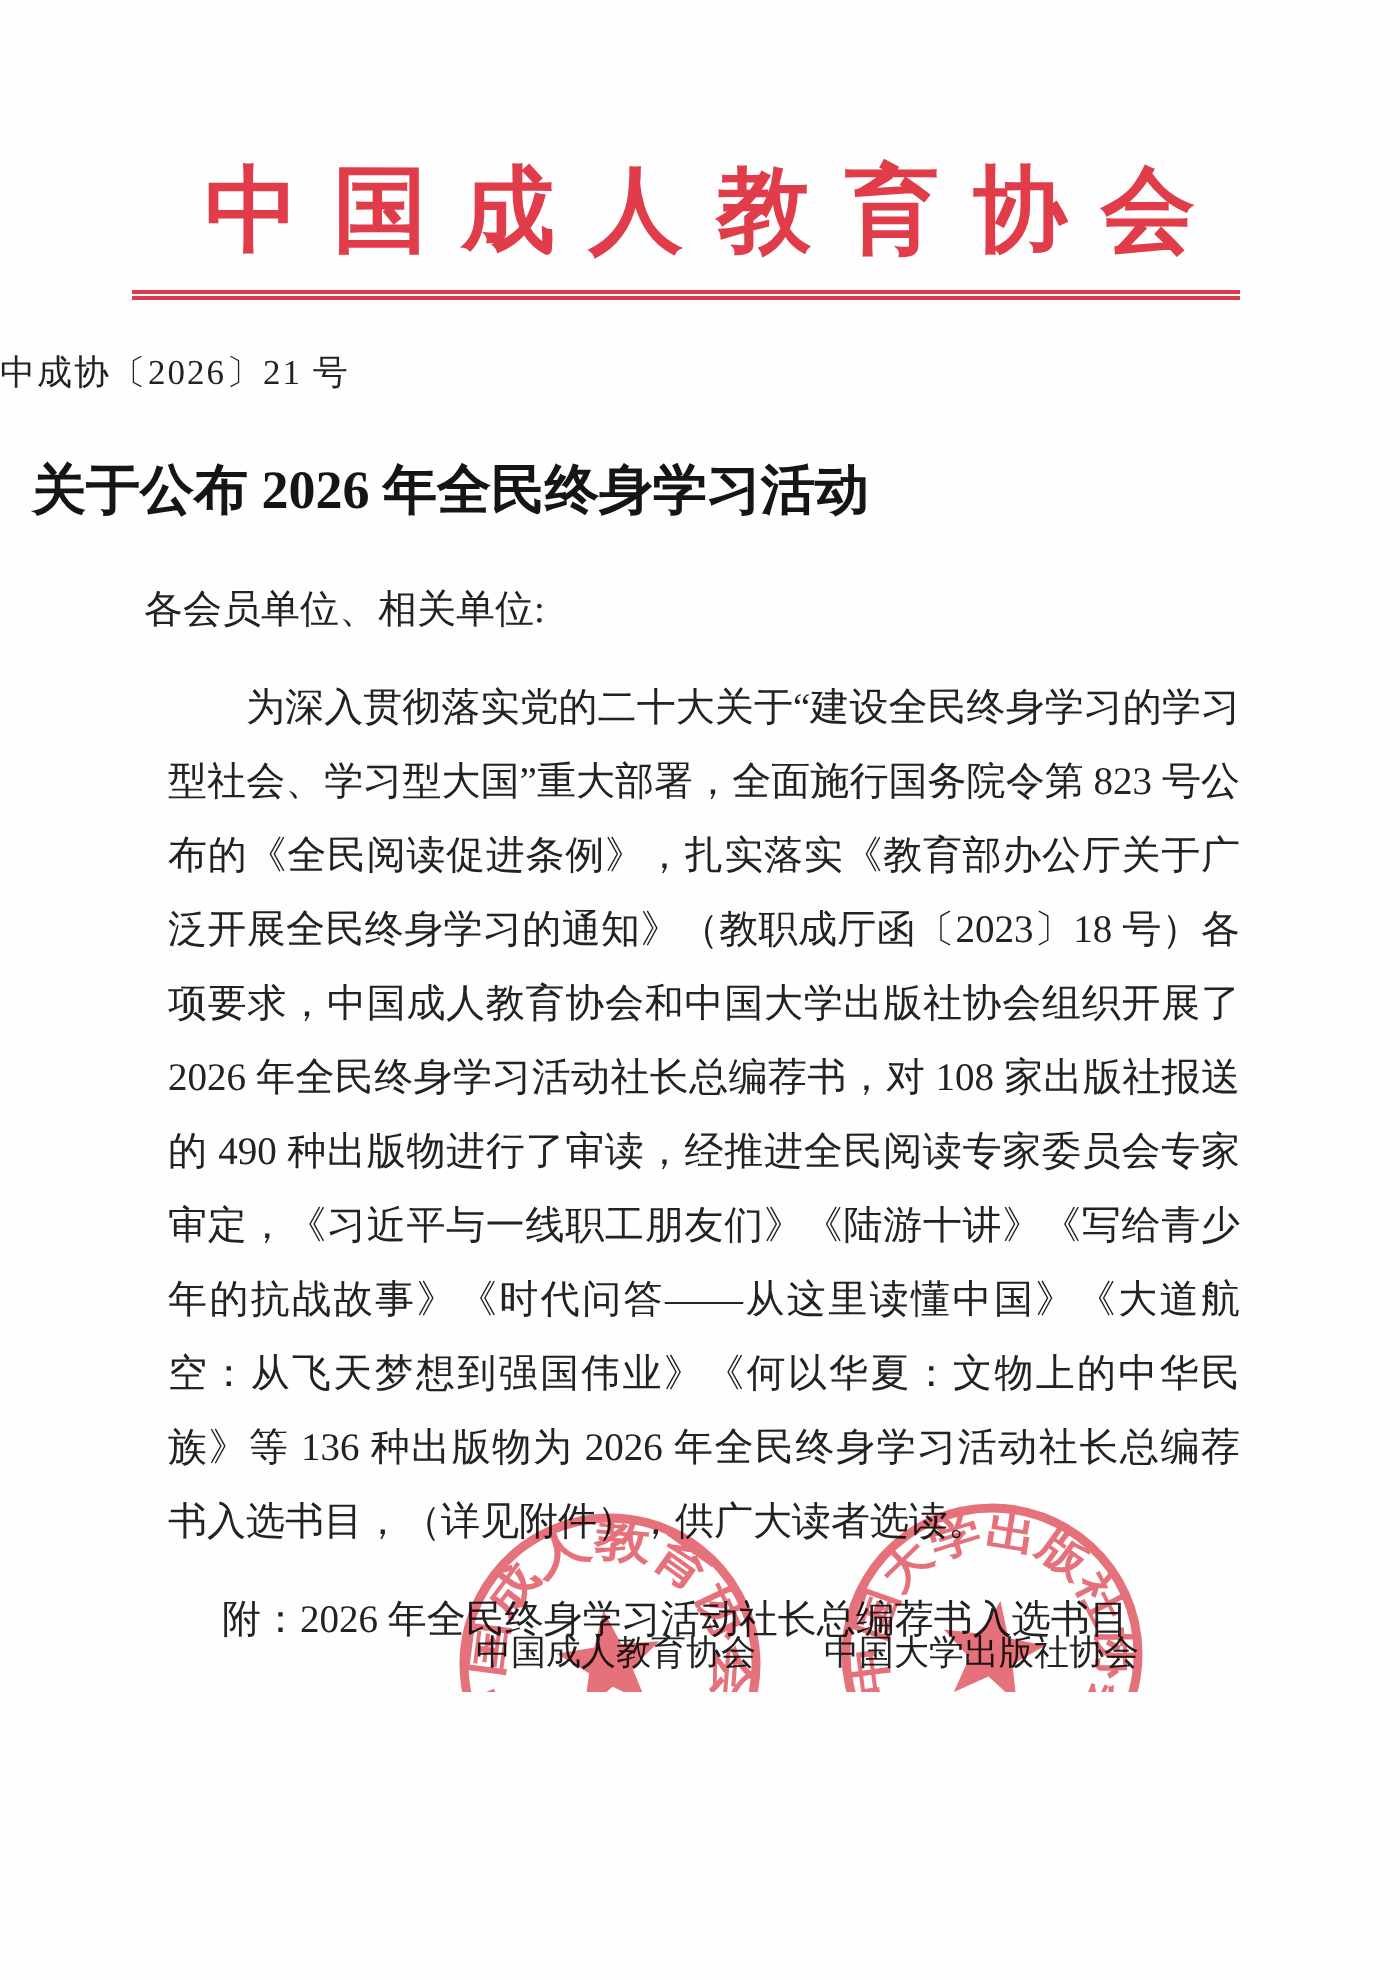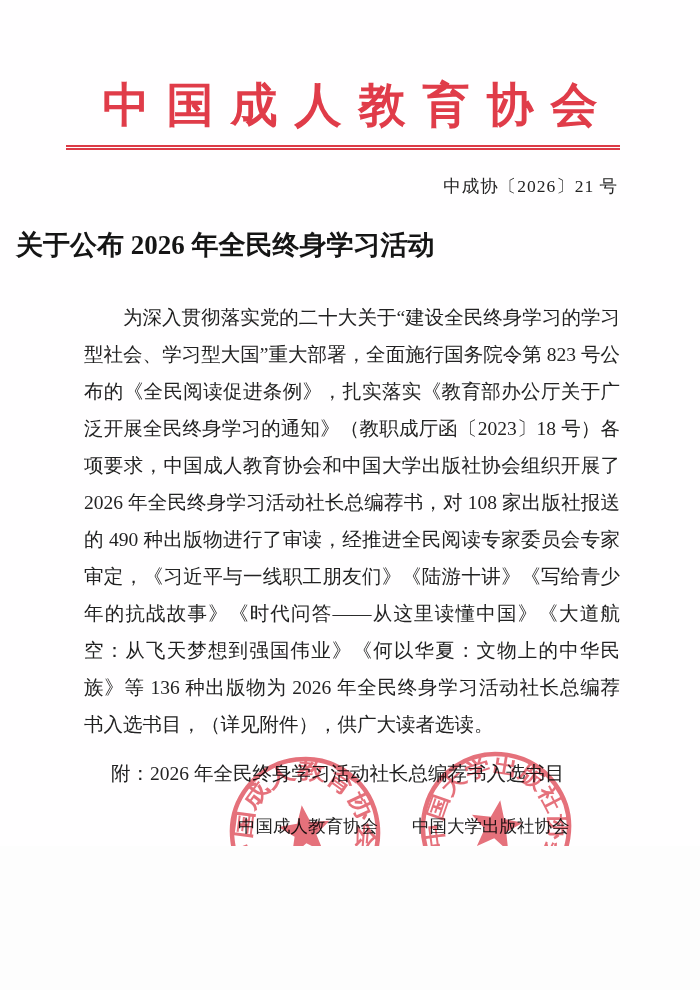--- a/index.html
+++ b/index.html
@@ -27,21 +27,21 @@
   .red-rule{
     position:absolute;left:66px;width:554px;height:5px;
     border-top:2px solid var(--rule-red);
     border-bottom:2px solid var(--rule-red);
     box-sizing:border-box;
   }
   .rule-top{top:145px;}
   .rule-bottom{top:909px;}
   .doc-number{
     position:absolute;top:174px;left:0;right:82px;
-    text-align:right;
+    text-align:left;
     font-size:17.5px;color:var(--body-text);
     letter-spacing:1px;
   }
   .doc-title{
     position:absolute;top:210px;left:0;width:100%;
     text-align:left;
     font-size:27px;font-weight:700;line-height:39px;
     color:#151515;margin:16px;
   }
   .content{
@@ -85,20 +85,21 @@
 
   <div class="red-rule rule-top"></div>
 
   <div class="doc-number">中成协〔2026〕21 号</div>
 
   <h1 class="doc-title">
     <div>关于公布 2026 年全民终身学习活动</div>
   </h1>
 
   <div class="content">
+    <div class="salutation">各会员单位、相关单位:</div>
     <p class="para">为深入贯彻落实党的二十大关于“建设全民终身学习的学习型社会、学习型大国”重大部署，全面施行国务院令第 823 号公布的《全民阅读促进条例》，扎实落实《教育部办公厅关于广泛开展全民终身学习的通知》（教职成厅函〔2023〕18 号）各项要求，中国成人教育协会和中国大学出版社协会组织开展了 2026 年全民终身学习活动社长总编荐书，对 108 家出版社报送的 490 种出版物进行了审读，经推进全民阅读专家委员会专家审定，《习近平与一线职工朋友们》《陆游十讲》《写给青少年的抗战故事》《时代问答——从这里读懂中国》《大道航空：从飞天梦想到强国伟业》《何以华夏：文物上的中华民族》等 136 种出版物为 2026 年全民终身学习活动社长总编荐书入选书目，（详见附件），供广大读者选读。</p>
     <p class="attachment">附：2026 年全民终身学习活动社长总编荐书入选书目</p>
   </div>
 
   <div class="signatures">
     <span>中国成人教育协会</span>
     <span>中国大学出版社协会</span>
   </div>
 
   <div class="date-line">2026 年 7 月 20 日</div>

